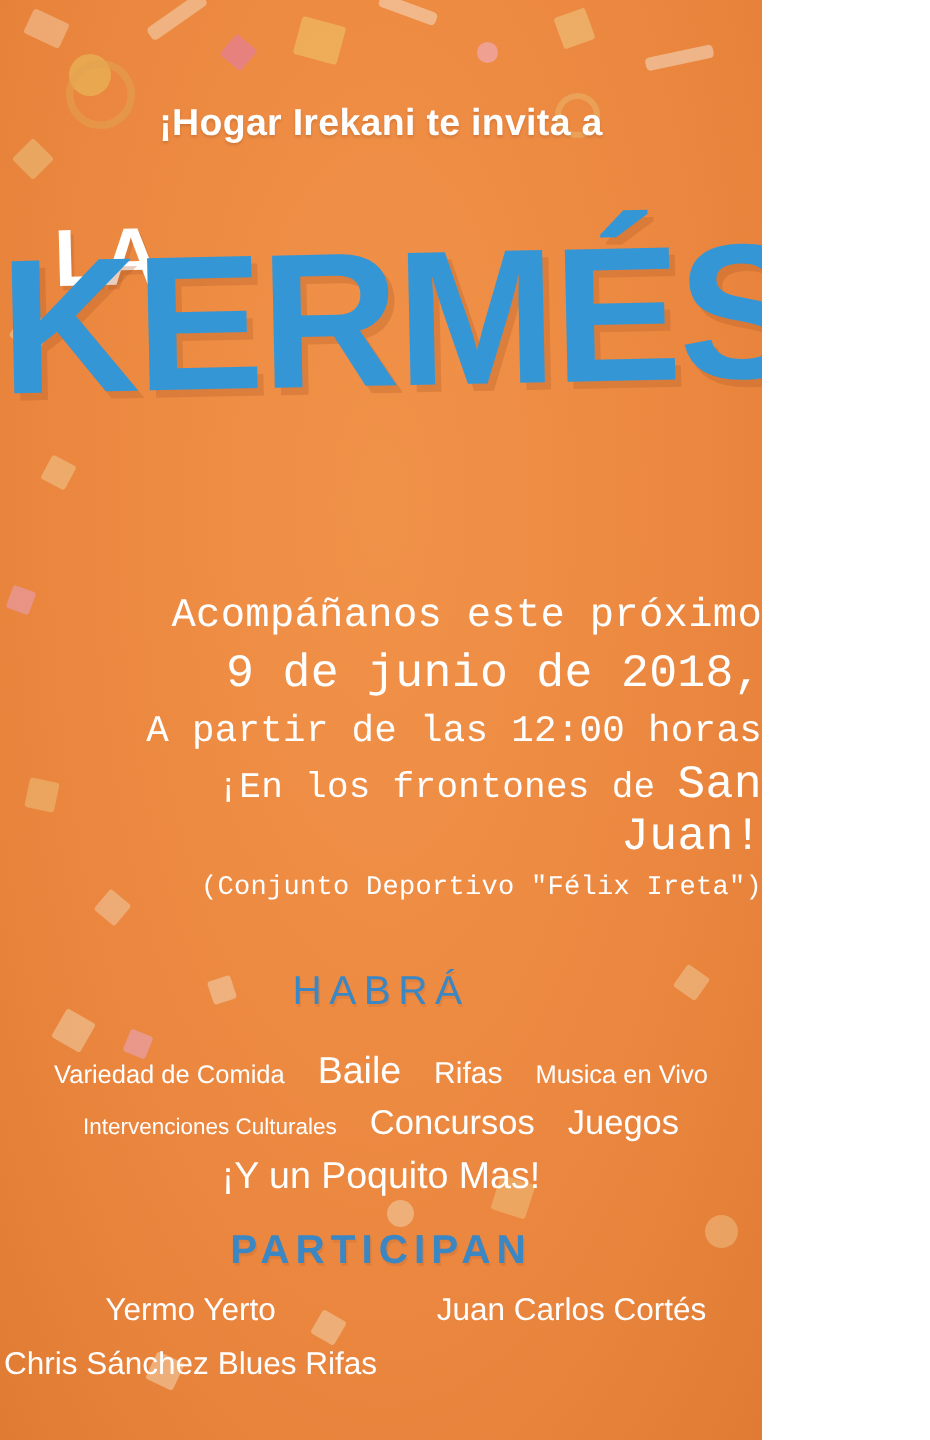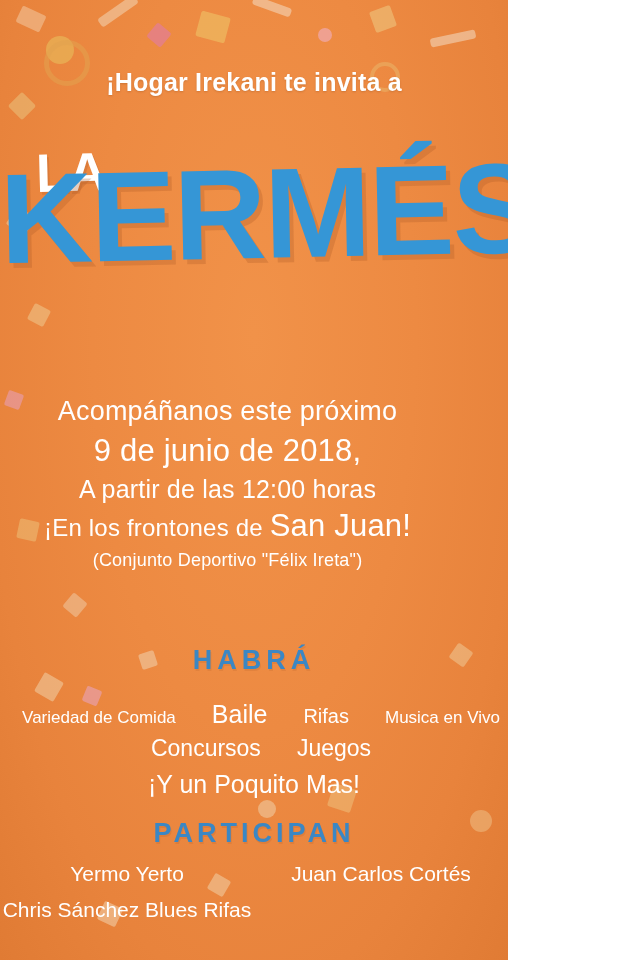--- a/index.html
+++ b/index.html
@@ -88,21 +88,22 @@
     right: 0;
     font-size: 23px;
     font-weight: bold;
     color: #ffffff;
     text-shadow: 0 1px 2px rgba(120,60,20,0.25);
   }
   .details {
     position: absolute;
     top: 396px;
     left: 44px;
-    text-align: center;
+    text-align: right;
+    font-family: Liberation Mono, monospace;
   }
   .details .l1 {
     font-size: 27px;
     color: #ffffff;
     margin-bottom: 6px;
     letter-spacing: 0.2px;
   }
   .details .l2 {
     font-size: 31px;
     color: #ffffff;
@@ -128,39 +129,39 @@
     font-size: 18px;
     color: #ffffff;
     letter-spacing: 0.2px;
   }
   .habra-title {
     position: absolute;
     top: 645px;
     left: 0;
     right: 0;
     font-size: 27px;
-    font-weight: bold;
+    font-weight: normal;
     letter-spacing: 5px;
     color: #3b87c4;
     text-shadow: 1px 2px 0 rgba(170,90,40,0.18);
   }
   .habra-rows {
     position: absolute;
     top: 700px;
     left: 0;
     right: 0;
   }
   .hrow {
     display: flex;
     justify-content: center;
     align-items: baseline;
     gap: 22px;
     margin-bottom: 6px;
   }
-  .hrow span { color: #ffffff; white-space: nowrap; margin-left: 14px; }
+  .hrow span { color: #ffffff; white-space: nowrap; }
   .sz-14 { font-size: 15px; }
   .sz-16 { font-size: 17px; }
   .sz-19 { font-size: 20px; }
   .sz-22 { font-size: 23px; }
   .sz-24 { font-size: 25px; }
   .poquito {
     font-size: 25px;
     color: #ffffff;
     margin-top: 8px;
   }
@@ -252,20 +253,21 @@
 
     <div class="habra-title">HABRÁ</div>
     <div class="habra-rows">
       <div class="hrow">
         <span class="sz-16">Variedad de Comida</span>
         <span class="sz-24">Baile</span>
         <span class="sz-19">Rifas</span>
         <span class="sz-16">Musica en Vivo</span>
       </div>
       <div class="hrow">
+        <span class="sz-14">Intervenciones Culturales</span>
         <span class="sz-22">Concursos</span>
         <span class="sz-22">Juegos</span>
       </div>
       <div class="poquito">¡Y un Poquito Mas!</div>
     </div>
 
     <div class="participan-title">PARTICIPAN</div>
     <div class="participan-grid">
       <span>Yermo Yerto</span>
       <span>Juan Carlos Cortés</span>

